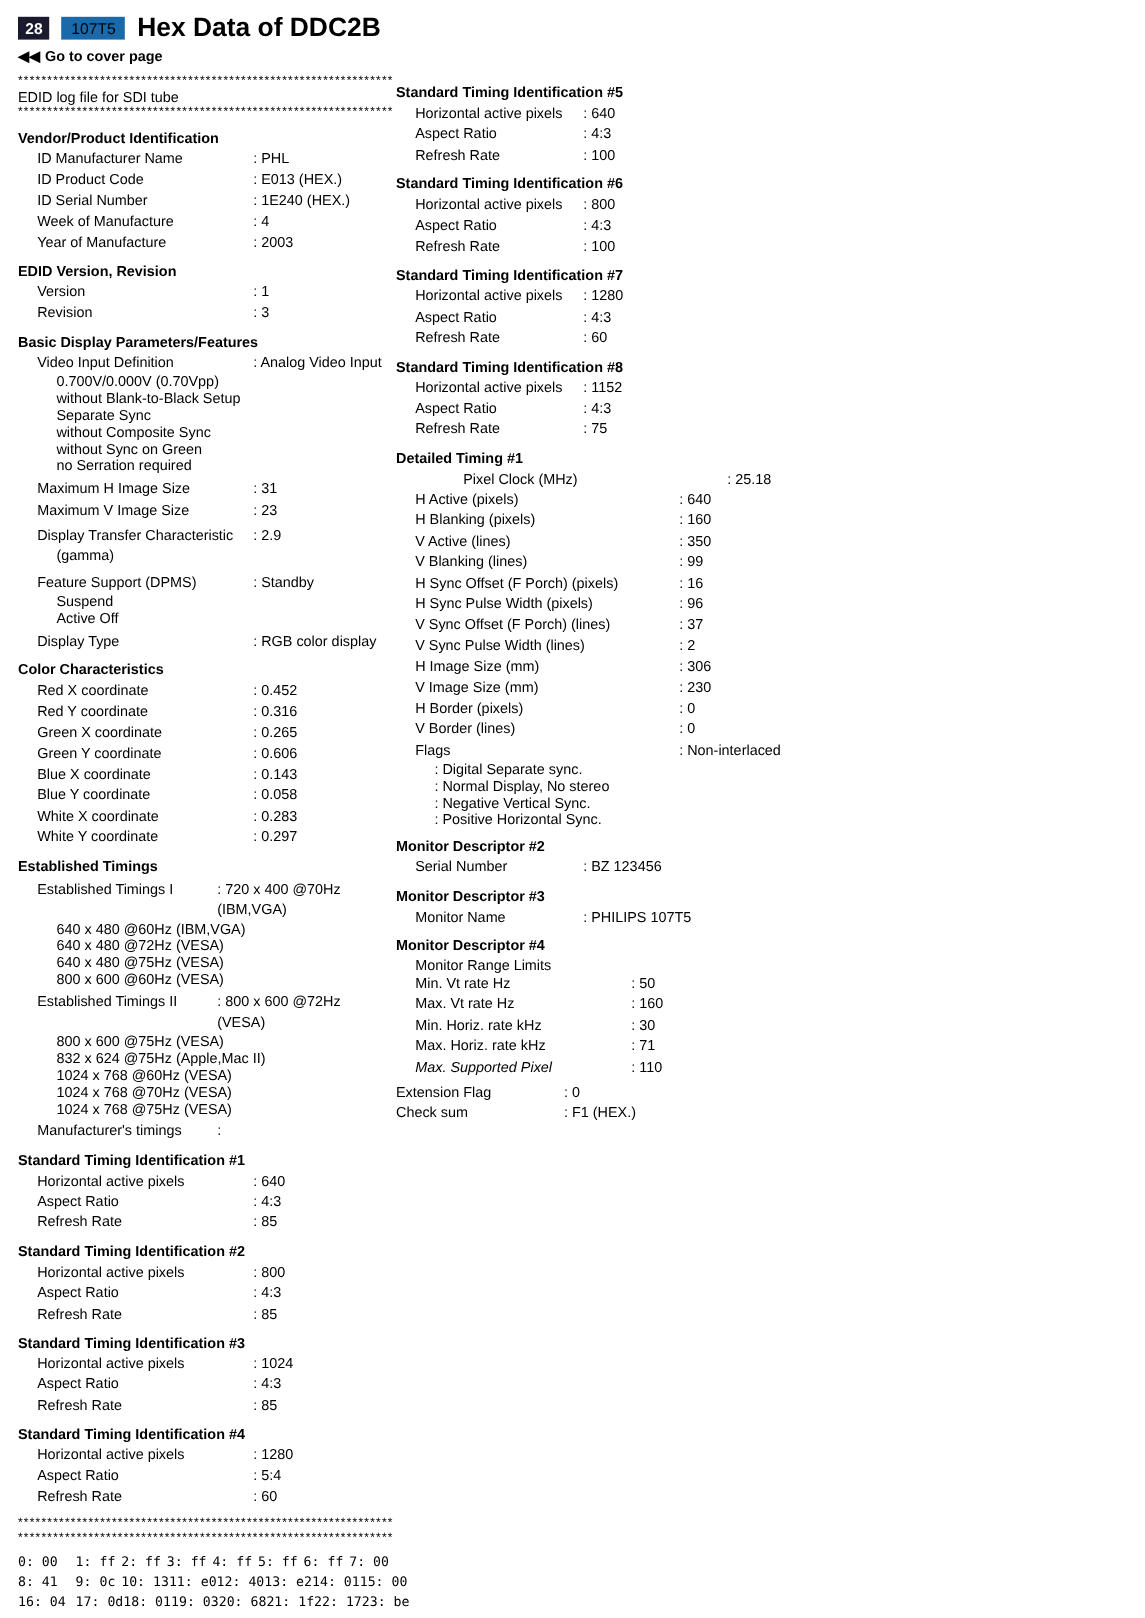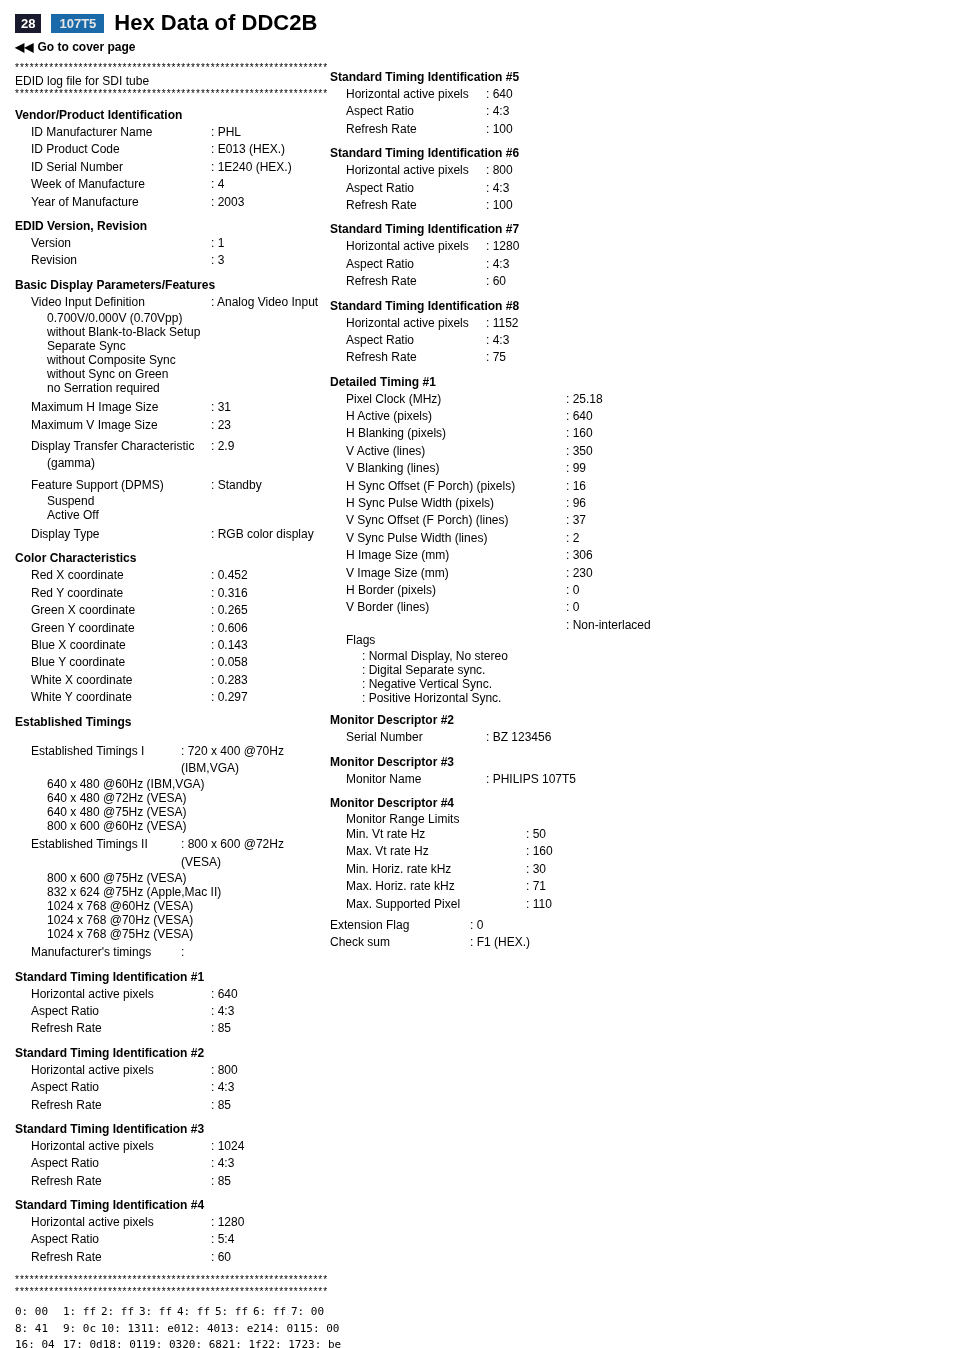--- a/index.html
+++ b/index.html
@@ -20,22 +20,22 @@
     }
     .page-num {
       background: #1a1a2e;
       color: #fff;
       font-weight: bold;
       padding: 2px 6px;
       font-size: 13px;
     }
     .model-num {
       background: #1a6aaa;
-      color: #e5e5e5;
-      font-weight: bold;
+      color: #000000;
+      font-weight: normal;
       padding: 2px 8px;
       font-size: 13px;
     }
     .page-title {
       font-size: 22px;
       font-weight: bold;
       flex: 1;
       text-align: left;
     }
     .go-to-cover {
@@ -89,21 +89,21 @@
     .hex-row {
       display: flex;
       gap: 0;
     }
     .hex-addr {
       min-width: 48px;
     }
     .hex-cell {
       min-width: 38px;
     }
-    .established-block { margin-top: 14px; }
+    .established-block { margin-top: 4px; }
   </style>
 </head>
 <body>
 
 <div class="header-row">
   <span class="page-num">28</span>
   <span class="model-num">107T5</span>
   <span class="page-title">Hex Data of DDC2B</span>
 </div>
 <div class="go-to-cover">
@@ -397,21 +397,21 @@
         </div>
       <div class="data-line">
           <span style="min-width:140px;">Refresh Rate</span>
           <span>: 75</span>
         </div>
     </div>
 
     <div class="section-title">Detailed Timing #1</div>
     <div class="indent1">
       <div class="data-line">
-          <span style="min-width:220px;">Pixel Clock (MHz)</span>
+          <span style="min-width:220px;margin-left:40px;">Pixel Clock (MHz)</span>
           <span>: 25.18</span>
         </div>
       <div class="data-line">
           <span style="min-width:220px;">H Active (pixels)</span>
           <span>: 640</span>
         </div>
       <div class="data-line">
           <span style="min-width:220px;">H Blanking (pixels)</span>
           <span>: 160</span>
         </div>
@@ -449,26 +449,26 @@
         </div>
       <div class="data-line">
           <span style="min-width:220px;">H Border (pixels)</span>
           <span>: 0</span>
         </div>
       <div class="data-line">
           <span style="min-width:220px;">V Border (lines)</span>
           <span>: 0</span>
         </div>
       <div class="data-line">
-        <span style="min-width:220px;margin-top:15px;">Flags</span>
+        <span style="min-width:220px;">Flags</span>
         <span>: Non-interlaced</span>
       </div>
       <div class="indent1">
+        <div>: Digital Separate sync.</div>
         <div>: Normal Display, No stereo</div>
-        <div>: Digital Separate sync.</div>
         <div>: Negative Vertical Sync.</div>
         <div>: Positive Horizontal Sync.</div>
       </div>
     </div>
 
     <div class="section-title">Monitor Descriptor #2</div>
     <div class="indent1">
       <div class="data-line">
         <span style="min-width:140px;">Serial Number</span>
         <span>:  BZ 123456</span>
@@ -496,21 +496,21 @@
         </div>
       <div class="data-line">
           <span style="min-width:180px;">Min. Horiz. rate kHz</span>
           <span>: 30</span>
         </div>
       <div class="data-line">
           <span style="min-width:180px;">Max. Horiz. rate kHz</span>
           <span>: 71</span>
         </div>
       <div class="data-line">
-          <span style="min-width:180px;">Max. Supported Pixel</span>
+          <span style="min-width:180px;font-style:italic;">Max. Supported Pixel</span>
           <span>: 110</span>
         </div>
     </div>
 
     <div style="margin-top:4px;" class="data-line">
       <span style="min-width:140px;">Extension Flag</span>
       <span>: 0</span>
     </div>
     <div class="data-line">
       <span style="min-width:140px;">Check sum</span>

